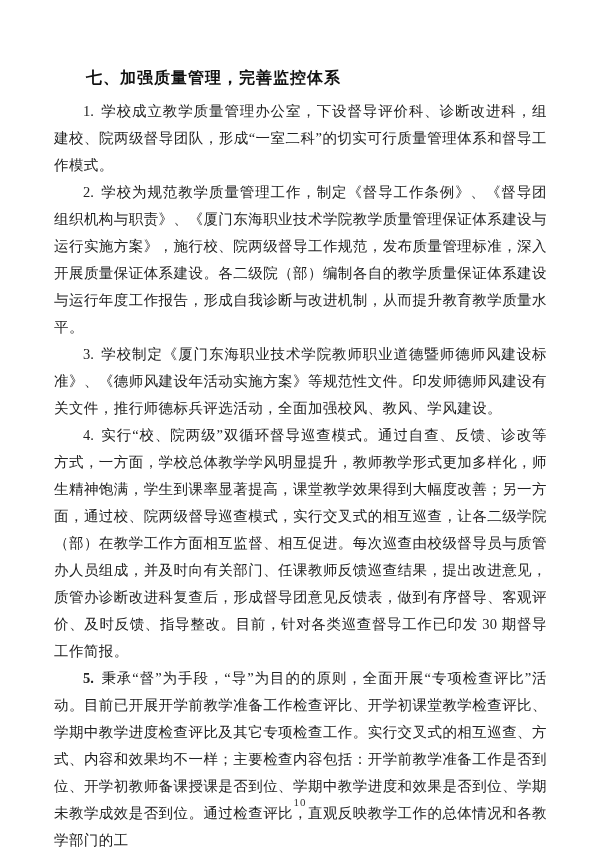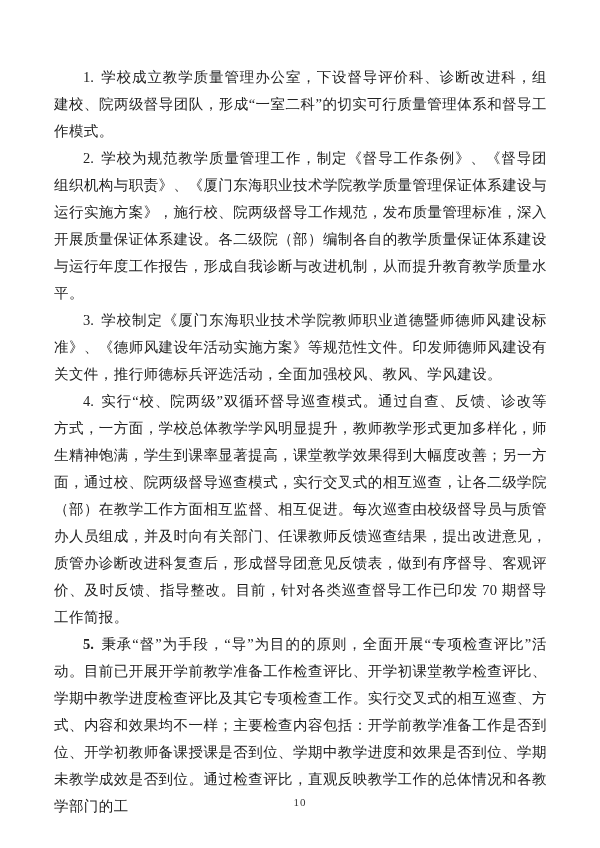--- a/index.html
+++ b/index.html
@@ -57,27 +57,28 @@
     color: #333333;
     letter-spacing: 1px;
   }
 </style>
 </head>
 <body>
 
 <div class="page">
   <div class="content">
 
+    <h1 class="heading">七、加强质量管理，完善监控体系</h1>
 
     <p class="para"><span class="num">1.</span><span>学校成立教学质量管理办公室，下设督导评价科、诊断改进科，组建校、院两级督导团队，形成“一室二科”的切实可行质量管理体系和督导工作模式。</span></p>
 
     <p class="para"><span class="num">2.</span><span>学校为规范教学质量管理工作，制定《督导工作条例》、《督导团组织机构与职责》、《厦门东海职业技术学院教学质量管理保证体系建设与运行实施方案》，施行校、院两级督导工作规范，发布质量管理标准，深入开展质量保证体系建设。各二级院（部）编制各自的教学质量保证体系建设与运行年度工作报告，形成自我诊断与改进机制，从而提升教育教学质量水平。</span></p>
 
     <p class="para"><span class="num">3.</span><span>学校制定《厦门东海职业技术学院教师职业道德暨师德师风建设标准》、《德师风建设年活动实施方案》等规范性文件。印发师德师风建设有关文件，推行师德标兵评选活动，全面加强校风、教风、学风建设。</span></p>
 
-    <p class="para"><span class="num">4.</span><span>实行“校、院两级”双循环督导巡查模式。通过自查、反馈、诊改等方式，一方面，学校总体教学学风明显提升，教师教学形式更加多样化，师生精神饱满，学生到课率显著提高，课堂教学效果得到大幅度改善；另一方面，通过校、院两级督导巡查模式，实行交叉式的相互巡查，让各二级学院（部）在教学工作方面相互监督、相互促进。每次巡查由校级督导员与质管办人员组成，并及时向有关部门、任课教师反馈巡查结果，提出改进意见，质管办诊断改进科复查后，形成督导团意见反馈表，做到有序督导、客观评价、及时反馈、指导整改。目前，针对各类巡查督导工作已印发 70 期督导工作简报。</span></p>
+    <p class="para"><span class="num">4.</span><span>实行“校、院两级”双循环督导巡查模式。通过自查、反馈、诊改等方式，一方面，学校总体教学学风明显提升，教师教学形式更加多样化，师生精神饱满，学生到课率显著提高，课堂教学效果得到大幅度改善；另一方面，通过校、院两级督导巡查模式，实行交叉式的相互巡查，让各二级学院（部）在教学工作方面相互监督、相互促进。每次巡查由校级督导员与质管办人员组成，并及时向有关部门、任课教师反馈巡查结果，提出改进意见，质管办诊断改进科复查后，形成督导团意见反馈表，做到有序督导、客观评价、及时反馈、指导整改。目前，针对各类巡查督导工作已印发 30 期督导工作简报。</span></p>
 
     <p class="para"><span class="num num-bold">5.</span><span>秉承“督”为手段，“导”为目的的原则，全面开展“专项检查评比”活动。目前已开展开学前教学准备工作检查评比、开学初课堂教学检查评比、学期中教学进度检查评比及其它专项检查工作。实行交叉式的相互巡查、方式、内容和效果均不一样；主要检查内容包括：开学前教学准备工作是否到位、开学初教师备课授课是否到位、学期中教学进度和效果是否到位、学期未教学成效是否到位。通过检查评比，直观反映教学工作的总体情况和各教学部门的工</span></p>
 
   </div>
 
   <div class="page-number">10</div>
 </div>
 
 </body></html>

